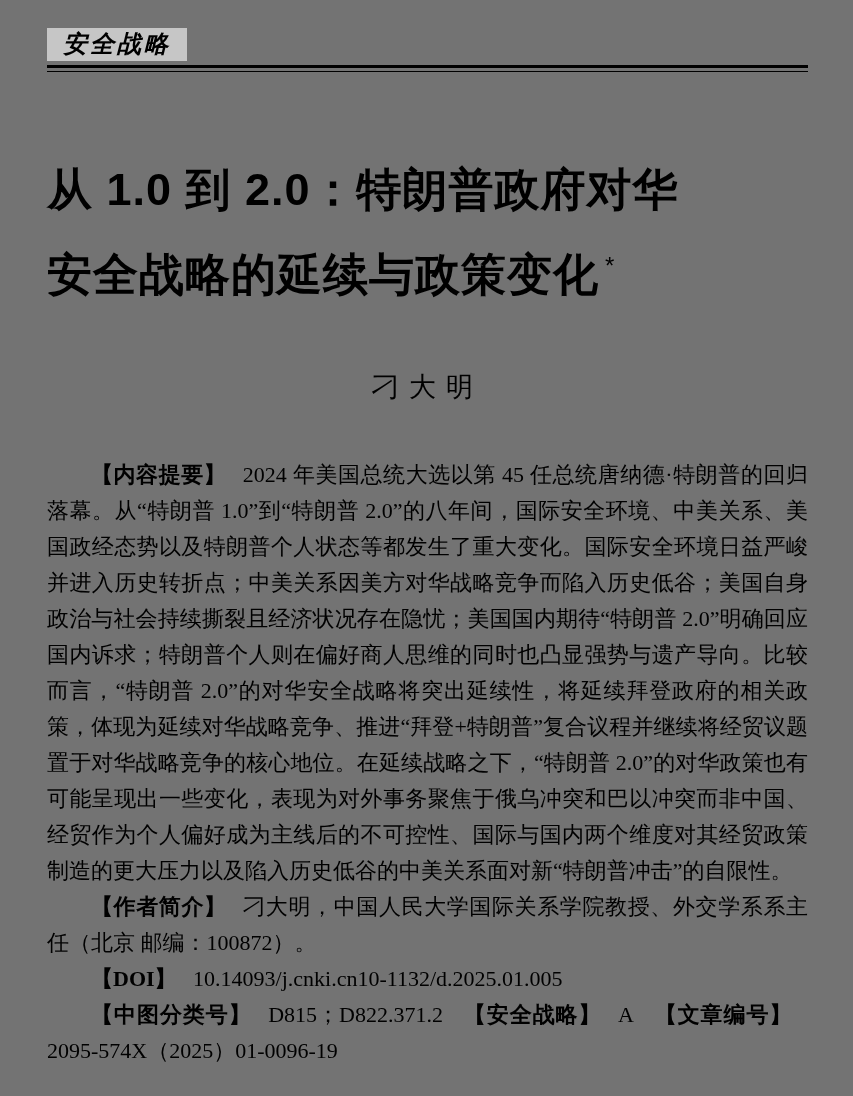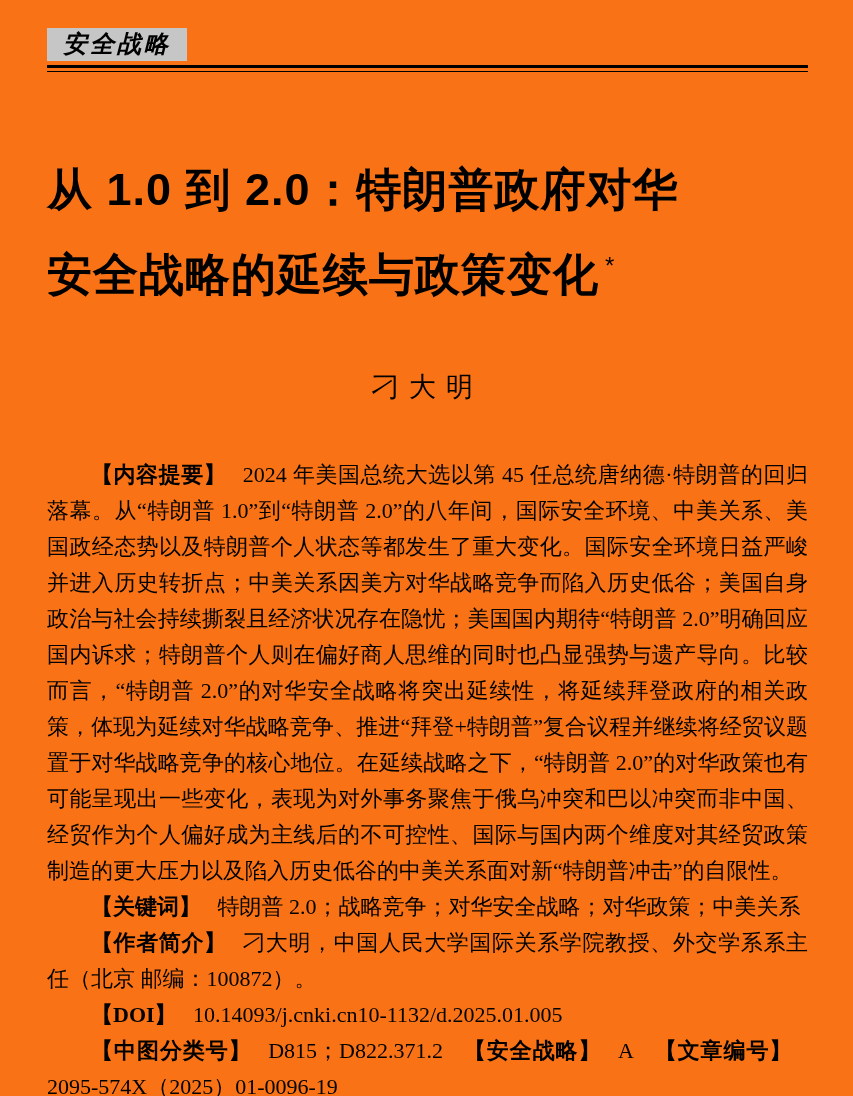--- a/index.html
+++ b/index.html
@@ -1,20 +1,20 @@
 <!DOCTYPE html>
 <html lang="zh"><head>
 <meta charset="utf-8">
 <style>
   html,body{margin:0;padding:0;background:#ffffff;}
   .page{
     position:relative;
     width:853px;height:1096px;
     margin:0 auto;
-    background:#f97316;
+    background:#737373;
     color:#000;
     font-family:"Liberation Serif", serif;
     box-sizing:border-box;
     padding:28px 45px 0 47px;
     overflow:hidden;
   }
   
   .header{
     display:flex;
     justify-content:space-between;
@@ -107,23 +107,20 @@
   </h1>
 
   <div class="author">刁大明</div>
 
   <div class="frontmatter">
 
     <p>
       <span class="fm-label">【内容提要】</span><span>2024 年美国总统大选以第 45 任总统唐纳德·特朗普的回归落幕。从“特朗普 1.0”到“特朗普 2.0”的八年间，国际安全环境、中美关系、美国政经态势以及特朗普个人状态等都发生了重大变化。国际安全环境日益严峻并进入历史转折点；中美关系因美方对华战略竞争而陷入历史低谷；美国自身政治与社会持续撕裂且经济状况存在隐忧；美国国内期待“特朗普 2.0”明确回应国内诉求；特朗普个人则在偏好商人思维的同时也凸显强势与遗产导向。比较而言，“特朗普 2.0”的对华安全战略将突出延续性，将延续拜登政府的相关政策，体现为延续对华战略竞争、推进“拜登+特朗普”复合议程并继续将经贸议题置于对华战略竞争的核心地位。在延续战略之下，“特朗普 2.0”的对华政策也有可能呈现出一些变化，表现为对外事务聚焦于俄乌冲突和巴以冲突而非中国、经贸作为个人偏好成为主线后的不可控性、国际与国内两个维度对其经贸政策制造的更大压力以及陷入历史低谷的中美关系面对新“特朗普冲击”的自限性。</span>
     </p>
 
-    <p>
-      <span class="fm-label">【关键词】</span><span>特朗普 2.0；战略竞争；对华安全战略；对华政策；中美关系</span>
-    </p>
 
     <p>
       <span class="fm-label">【作者简介】</span><span>刁大明，中国人民大学国际关系学院教授、外交学系系主任（北京 邮编：100872）。</span>
     </p>
 
     <p class="doi-par">
       <span class="fm-label">【DOI】</span><span>10.14093/j.cnki.cn10-1132/d.2025.01.005</span>
     </p>
 
     <p class="clc-par">

